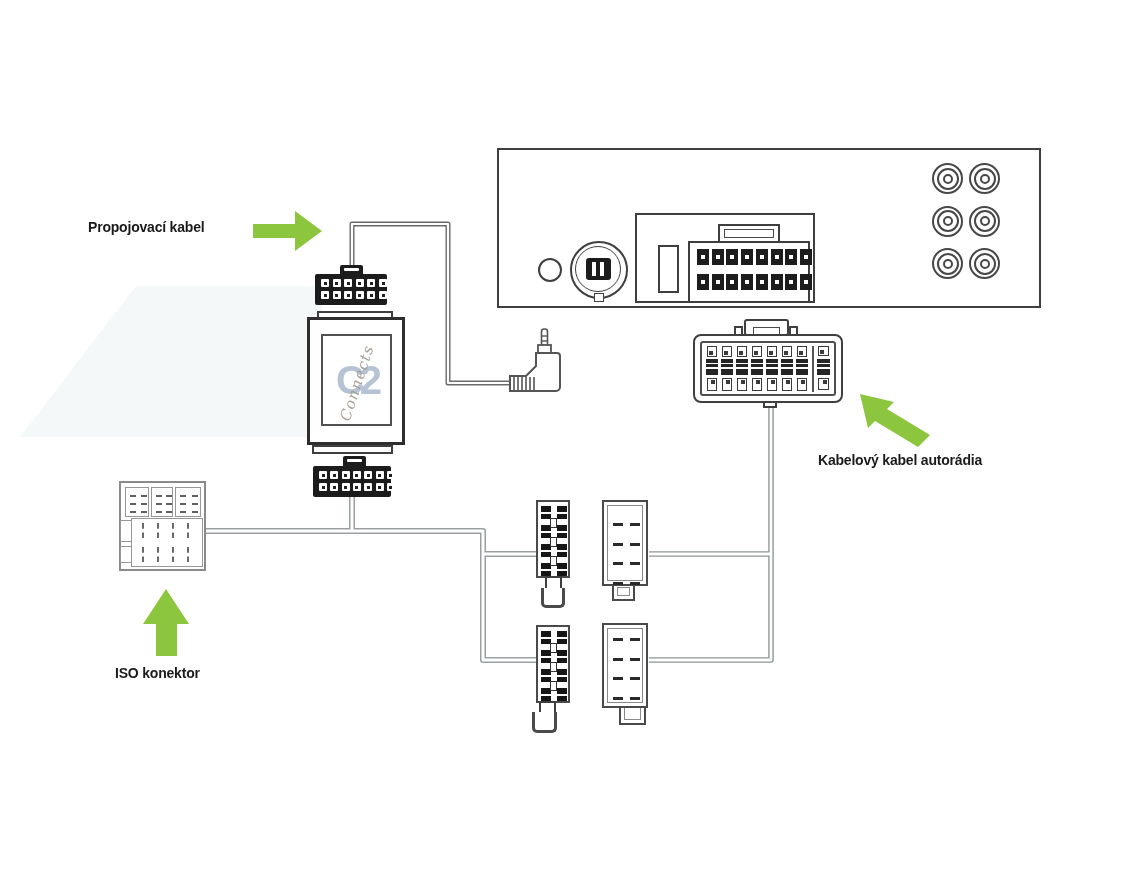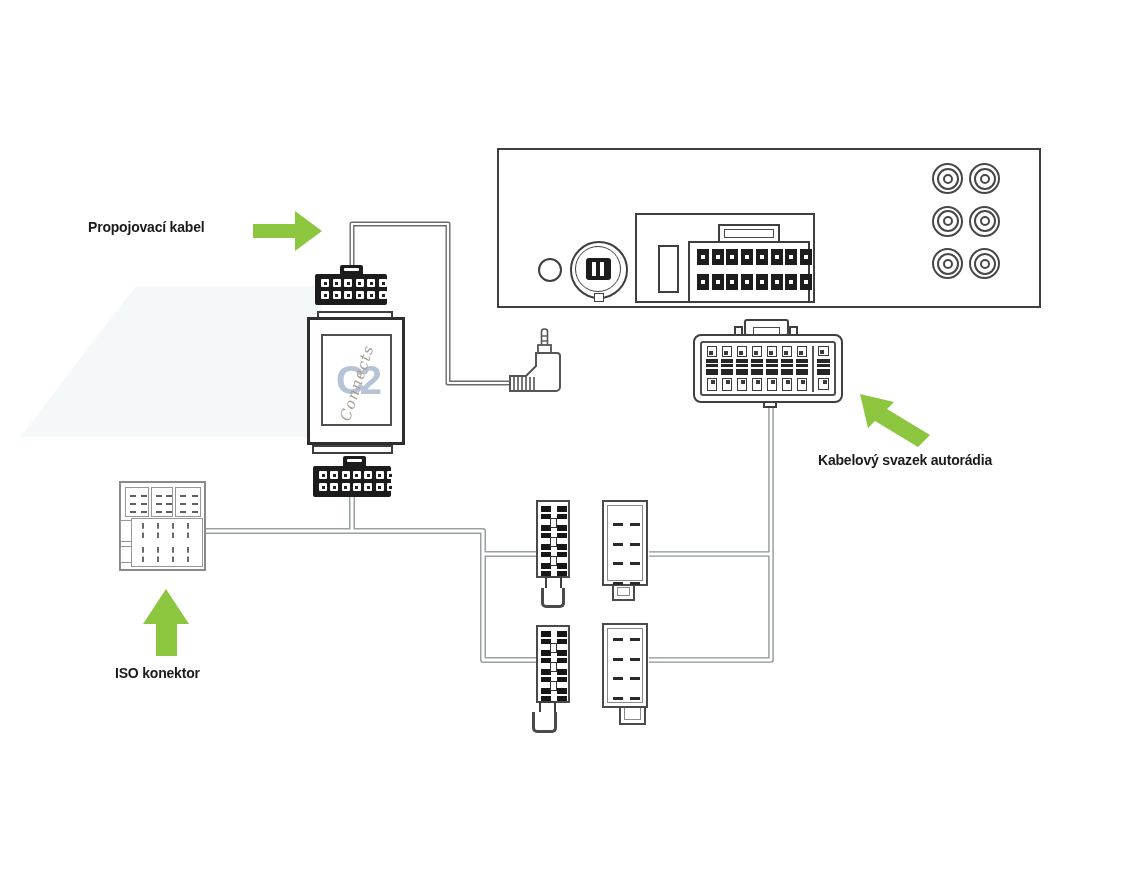--- a/index.html
+++ b/index.html
@@ -323,16 +323,16 @@
         <span class="dashh" style="left: 9px; top: 32.5px; width: 10px; height: 3px;"></span>
         <span class="dashh" style="left: 26px; top: 32.5px; width: 10px; height: 3px;"></span>
         <span class="dashh" style="left: 9px; top: 52px; width: 10px; height: 3px;"></span>
         <span class="dashh" style="left: 26px; top: 52px; width: 10px; height: 3px;"></span>
         <span class="dashh" style="left: 9px; top: 71.5px; width: 10px; height: 3px;"></span>
         <span class="dashh" style="left: 26px; top: 71.5px; width: 10px; height: 3px;"></span>
       </div>
   </div>
 
   <div class="lbl" style="left:88px;top:219px;">Propojovací kabel</div>
-  <div class="lbl" style="left:818px;top:452px;">Kabelový svazek autorádia</div>
+  <div class="lbl" style="left:818px;top:452px;">Kabelový kabel autorádia</div>
   <div class="lbl" style="left:115px;top:665px;">ISO konektor</div>
 
 </div>
 
 </body></html>

